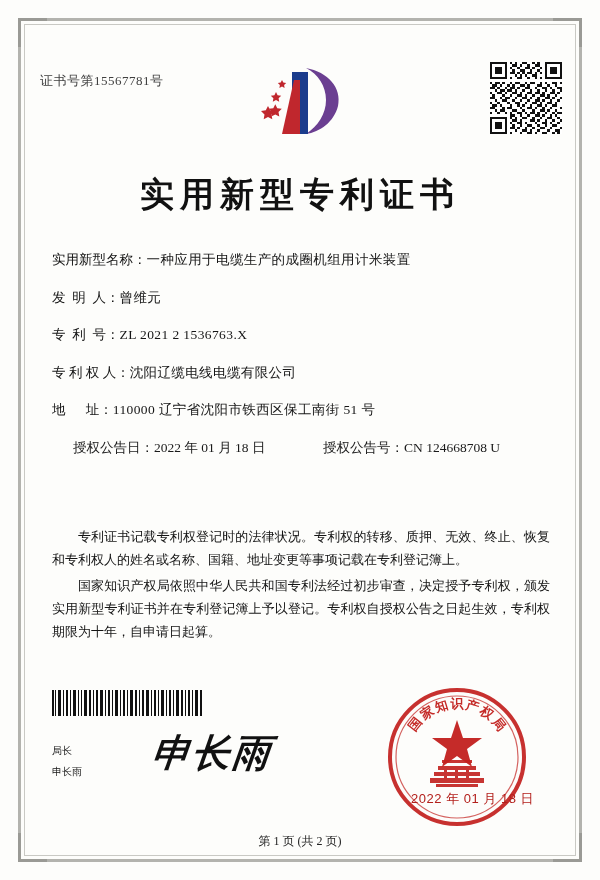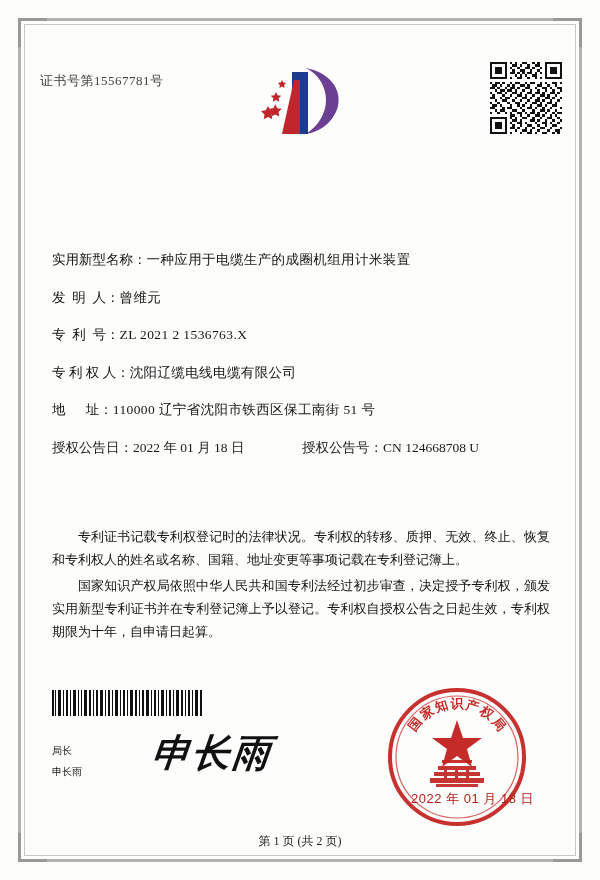--- a/index.html
+++ b/index.html
@@ -111,21 +111,21 @@
     flex: 1 1 auto;
     letter-spacing: 0.4px;
   }
   .field-row2 {
     display: flex;
     align-items: flex-start;
     margin-bottom: 18.5px;
     font-size: 13.5px;
     line-height: 19px;
   }
-  .field-row2 .col-a { width: 250px; display: flex; }
+  .field-row2 .col-a { width: 250px; display: flex; margin-left: 21px; }
   .field-row2 .col-b { flex: 1; display: flex; }
 
   
   .paras {
     position: absolute;
     left: 52px;
     right: 50px;
     top: 525px;
     font-size: 13px;
     line-height: 23px;
@@ -449,20 +449,21 @@
       <rect x="8" y="28" width="1" height="1"></rect>
         <rect x="12" y="28" width="1" height="1"></rect>
         <rect x="15" y="28" width="2" height="1"></rect>
         <rect x="18" y="28" width="1" height="1"></rect>
         <rect x="21" y="28" width="2" height="1"></rect>
         <rect x="25" y="28" width="1" height="1"></rect>
         <rect x="27" y="28" width="1" height="1"></rect>
     </g>
   </svg>
 
+  <div class="title">实用新型专利证书</div>
 
   <div class="fields">
     <div class="field">
       <span class="lbl">实用新型名称：</span>
       <span class="val">一种应用于电缆生产的成圈机组用计米装置</span>
     </div>
     <div class="field">
       <span class="lbl">发  明  人：</span>
       <span class="val">曾维元</span>
     </div>

